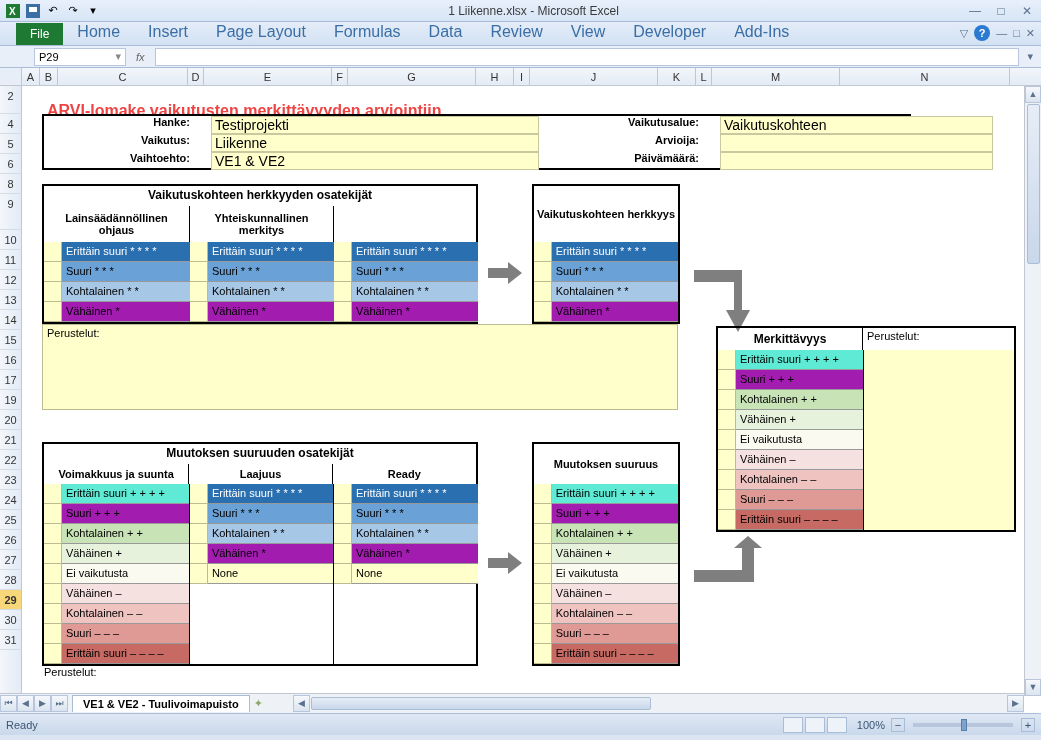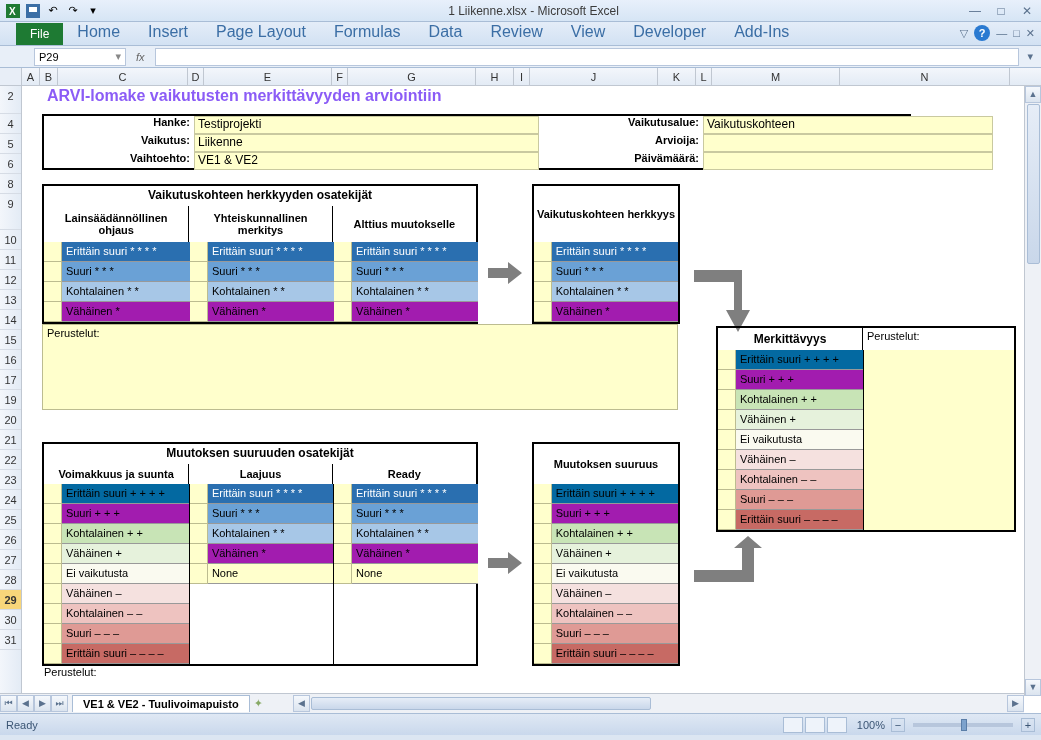--- a/index.html
+++ b/index.html
@@ -35,40 +35,40 @@
 .ch { border-right: 1px solid #c0c7d1; text-align: center; line-height: 18px; }
 
 
 .body { display: flex; height: 607px; }
 .rowhdrs { width: 22px; background: linear-gradient(90deg,#f3f6fb,#e3ebf5); border-right: 1px solid #c0c7d1; }
 .rh { height: 20px; border-bottom: 1px solid #d6dce5; text-align: center; font-size: 11px; color: #333; line-height: 20px; }
 .rh.sel { background: #f8d67a; font-weight: bold; }
 .canvas { position: relative; flex: 1; background: #fff; overflow: hidden; }
 
 
-.doc-title { position: absolute; left: 25px; top: 1px; font-size: 16px; font-weight: bold; color: #8b5cf6; }
+.doc-title { position: absolute; left: 25px; top: 16px; font-size: 16px; font-weight: bold; color: #ef4444; }
 
 .meta-box { position: absolute; left: 20px; top: 28px; width: 869px; height: 56px; border: 2px solid #000; background: #fff; }
 .meta-grid { display: grid; grid-template-columns: 150px 345px 164px 290px; grid-template-rows: 18px 18px 18px; }
 .meta-lbl { text-align: right; padding-right: 4px; font-weight: bold; font-size: 11px; }
-.meta-val { background: #ffffcc; border: 1px solid #c9c9a0; padding-left: 3px; font-size: 12px; }
+.meta-val { background: #ffffcc; border: 1px solid #c9c9a0; padding-left: 3px; font-size: 14px; margin-left: 17px; }
 
 .section { position: absolute; border: 2px solid #000; }
 .sec-title { text-align: center; font-weight: bold; font-size: 12px; height: 20px; line-height: 18px; }
 .sub-hdr { text-align: center; font-weight: bold; font-size: 11px; height: 36px; padding: 2px; display: flex; align-items: center; justify-content: center; }
 
 .row-cells { display: flex; }
 .cell { height: 20px; border-bottom: 1px solid #999; padding-left: 4px; font-size: 11px; line-height: 19px; overflow: hidden; white-space: nowrap; }
 .cell-tab { width: 18px; background: #ffffcc; border-right: 1px solid #bcbc90; border-bottom: 1px solid #bcbc90; }
 
 .blue4 { background: #2a6fb0; color: #fff; }
 .blue3 { background: #6aa1d6; }
 .blue2 { background: #a7c7e7; }
 .blue1 { background: #a21caf; }
-.green4 { background: #0369a1; }
+.green4 { background: #5eead4; }
 .green3 { background: #a21caf; }
 .green2 { background: #c8e4b6; }
 .green1 { background: #e6f2dc; }
 .neutral { background: #fafaf0; }
 .pink1 { background: #f5e1df; }
 .pink2 { background: #eec3c0; }
 .pink3 { background: #df9a95; }
 .pink4 { background: #c76a64; }
 .yellow { background: #ffffcc; }
 
@@ -227,21 +227,20 @@
           <div class="meta-lbl">Päivämäärä:</div>
           <div class="meta-val"></div>
         </div>
       </div>
 
       <div class="section" style="left:20px; top:98px; width:436px;">
         <div class="sec-title">Vaikutuskohteen herkkyyden osatekijät</div>
         <div style="display:flex;">
           <div class="sub-hdr" style="width:146px;border-right:1px solid #000;">Lainsäädännöllinen ohjaus</div>
           <div class="sub-hdr" style="width:144px;border-right:1px solid #000;">Yhteiskunnallinen merkitys</div>
-          <div class="sub-hdr" style="width:144px;">Alttius muutokselle</div>
         </div>
         <div id="sec1-rows">
             <div style="display: flex;">
               <div class="row-cells">
                 <div class="cell-tab" style="height: 20px;"></div>
                 <div class="cell blue4" style="width: 128px;">Erittäin suuri * * * *</div>
               </div>
               <div class="row-cells">
                 <div class="cell-tab" style="height: 20px;"></div>
                 <div class="cell blue4" style="width: 126px;">Erittäin suuri * * * *</div>

